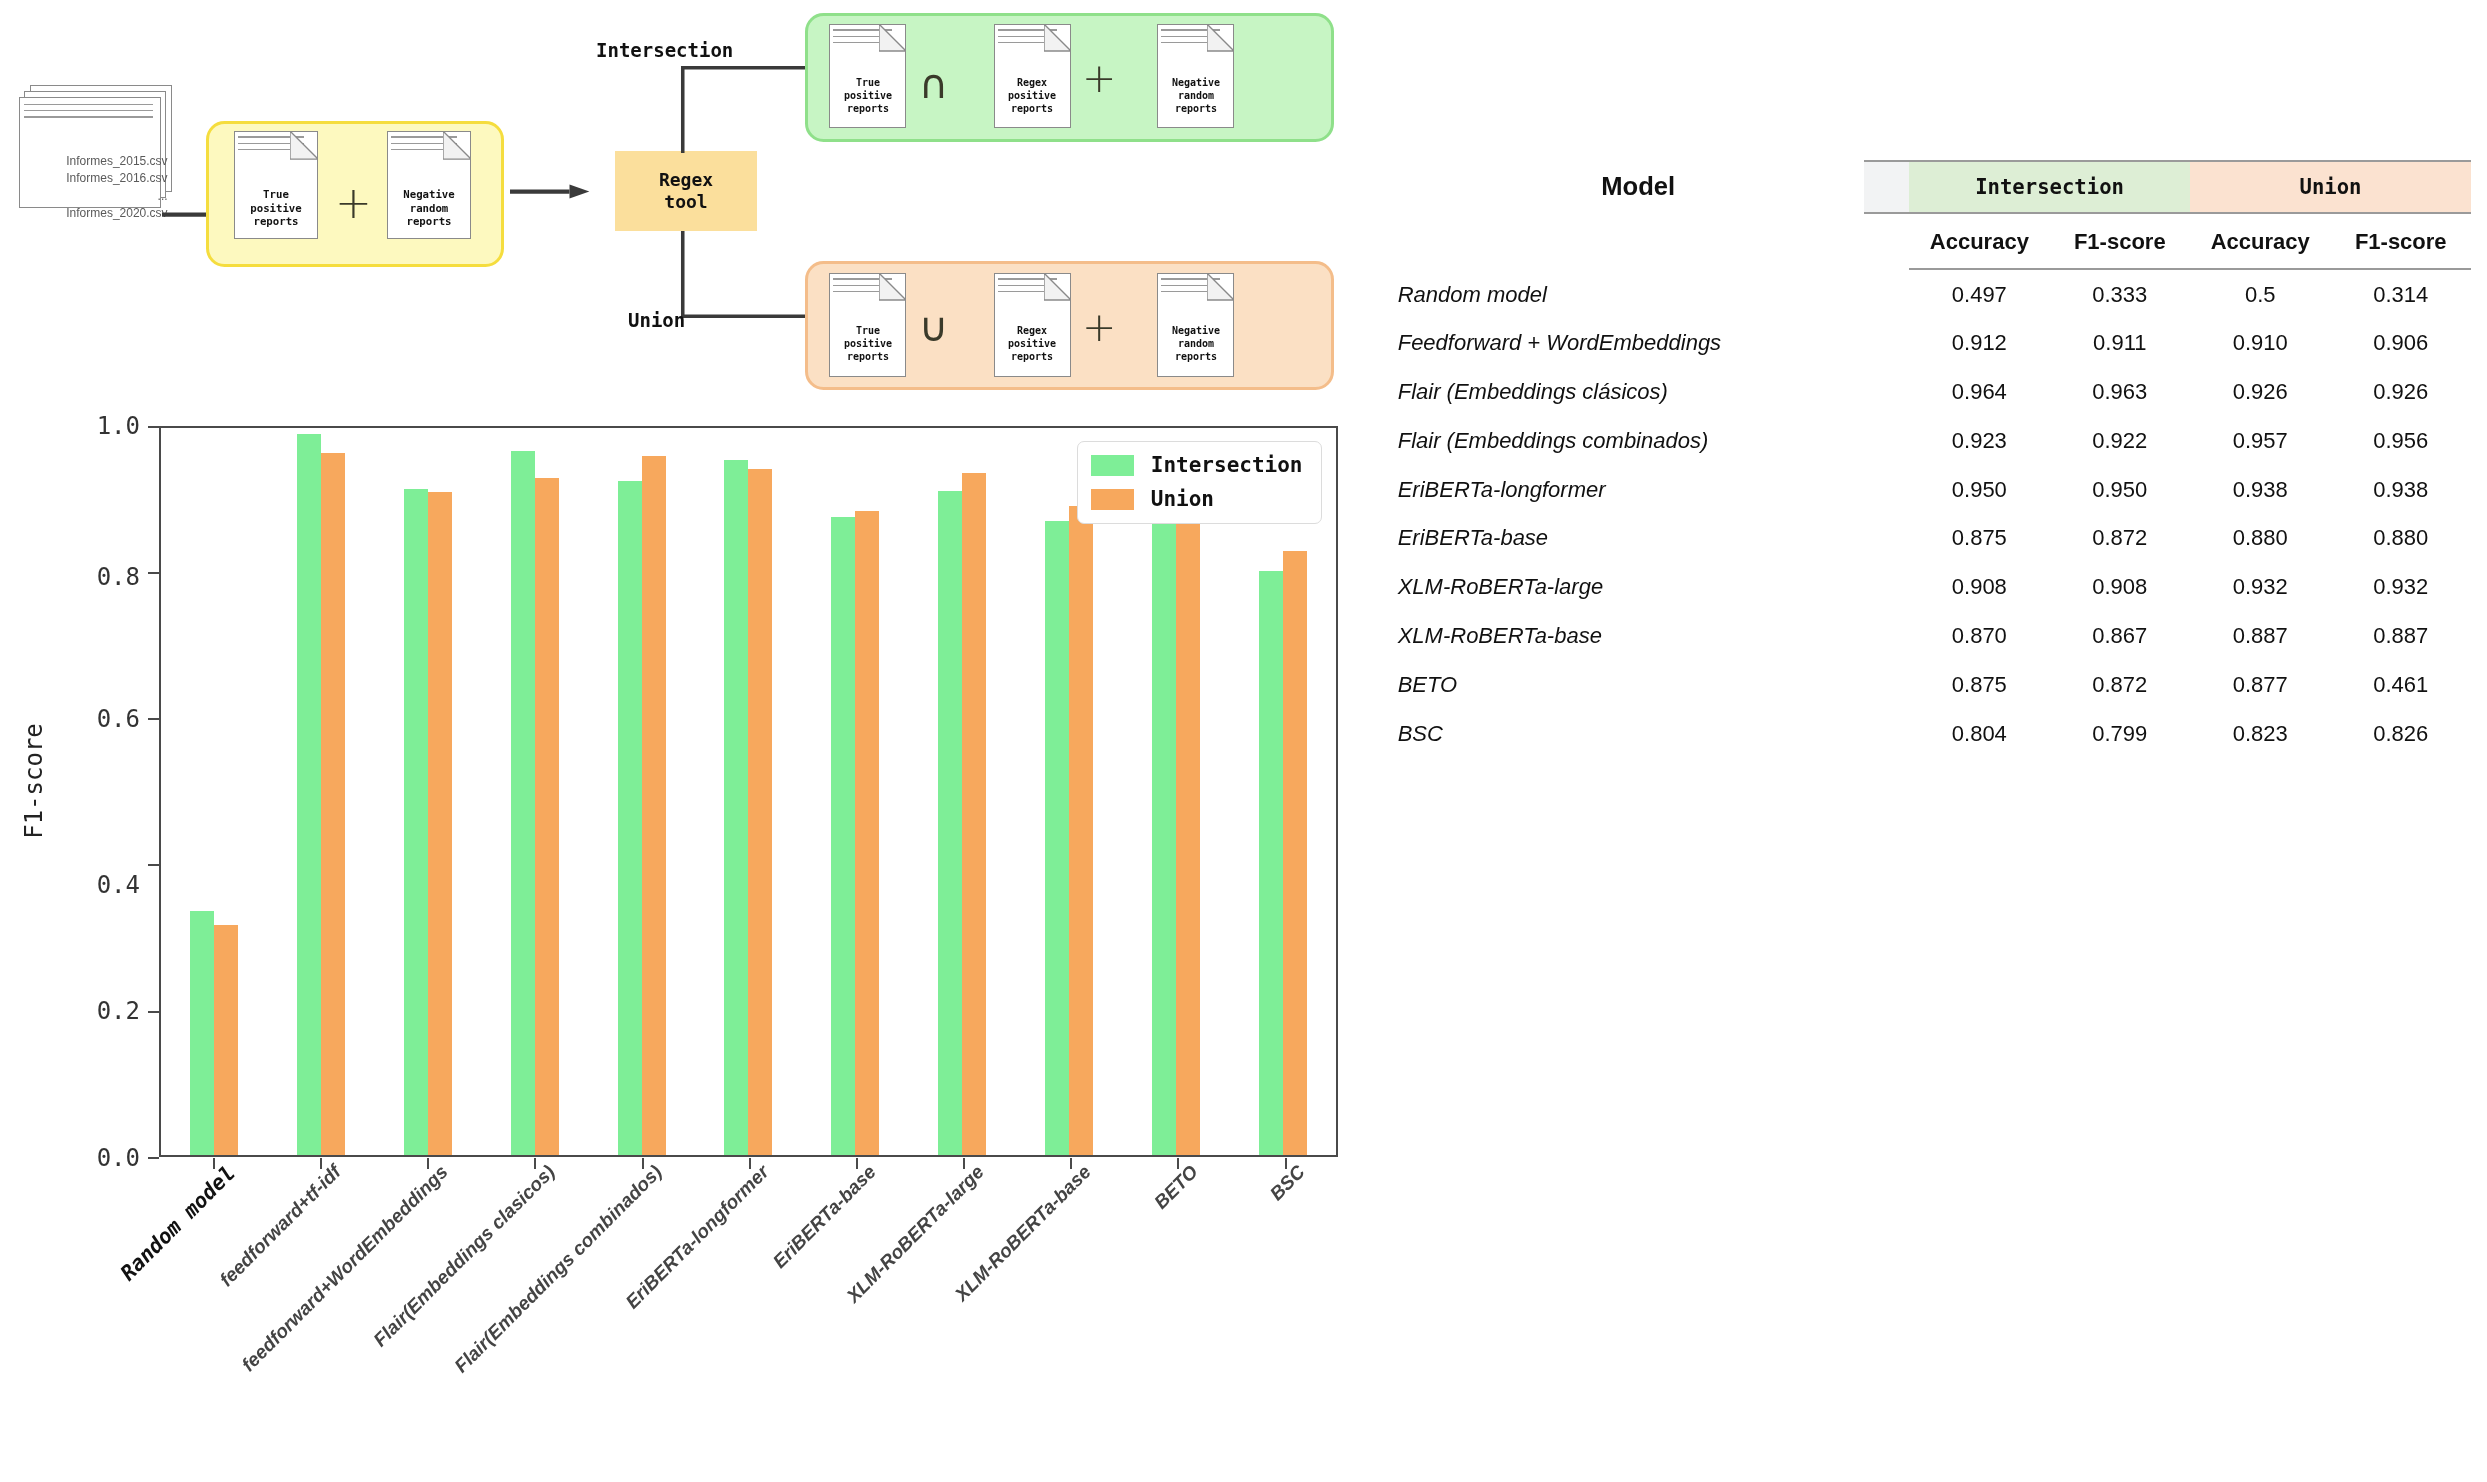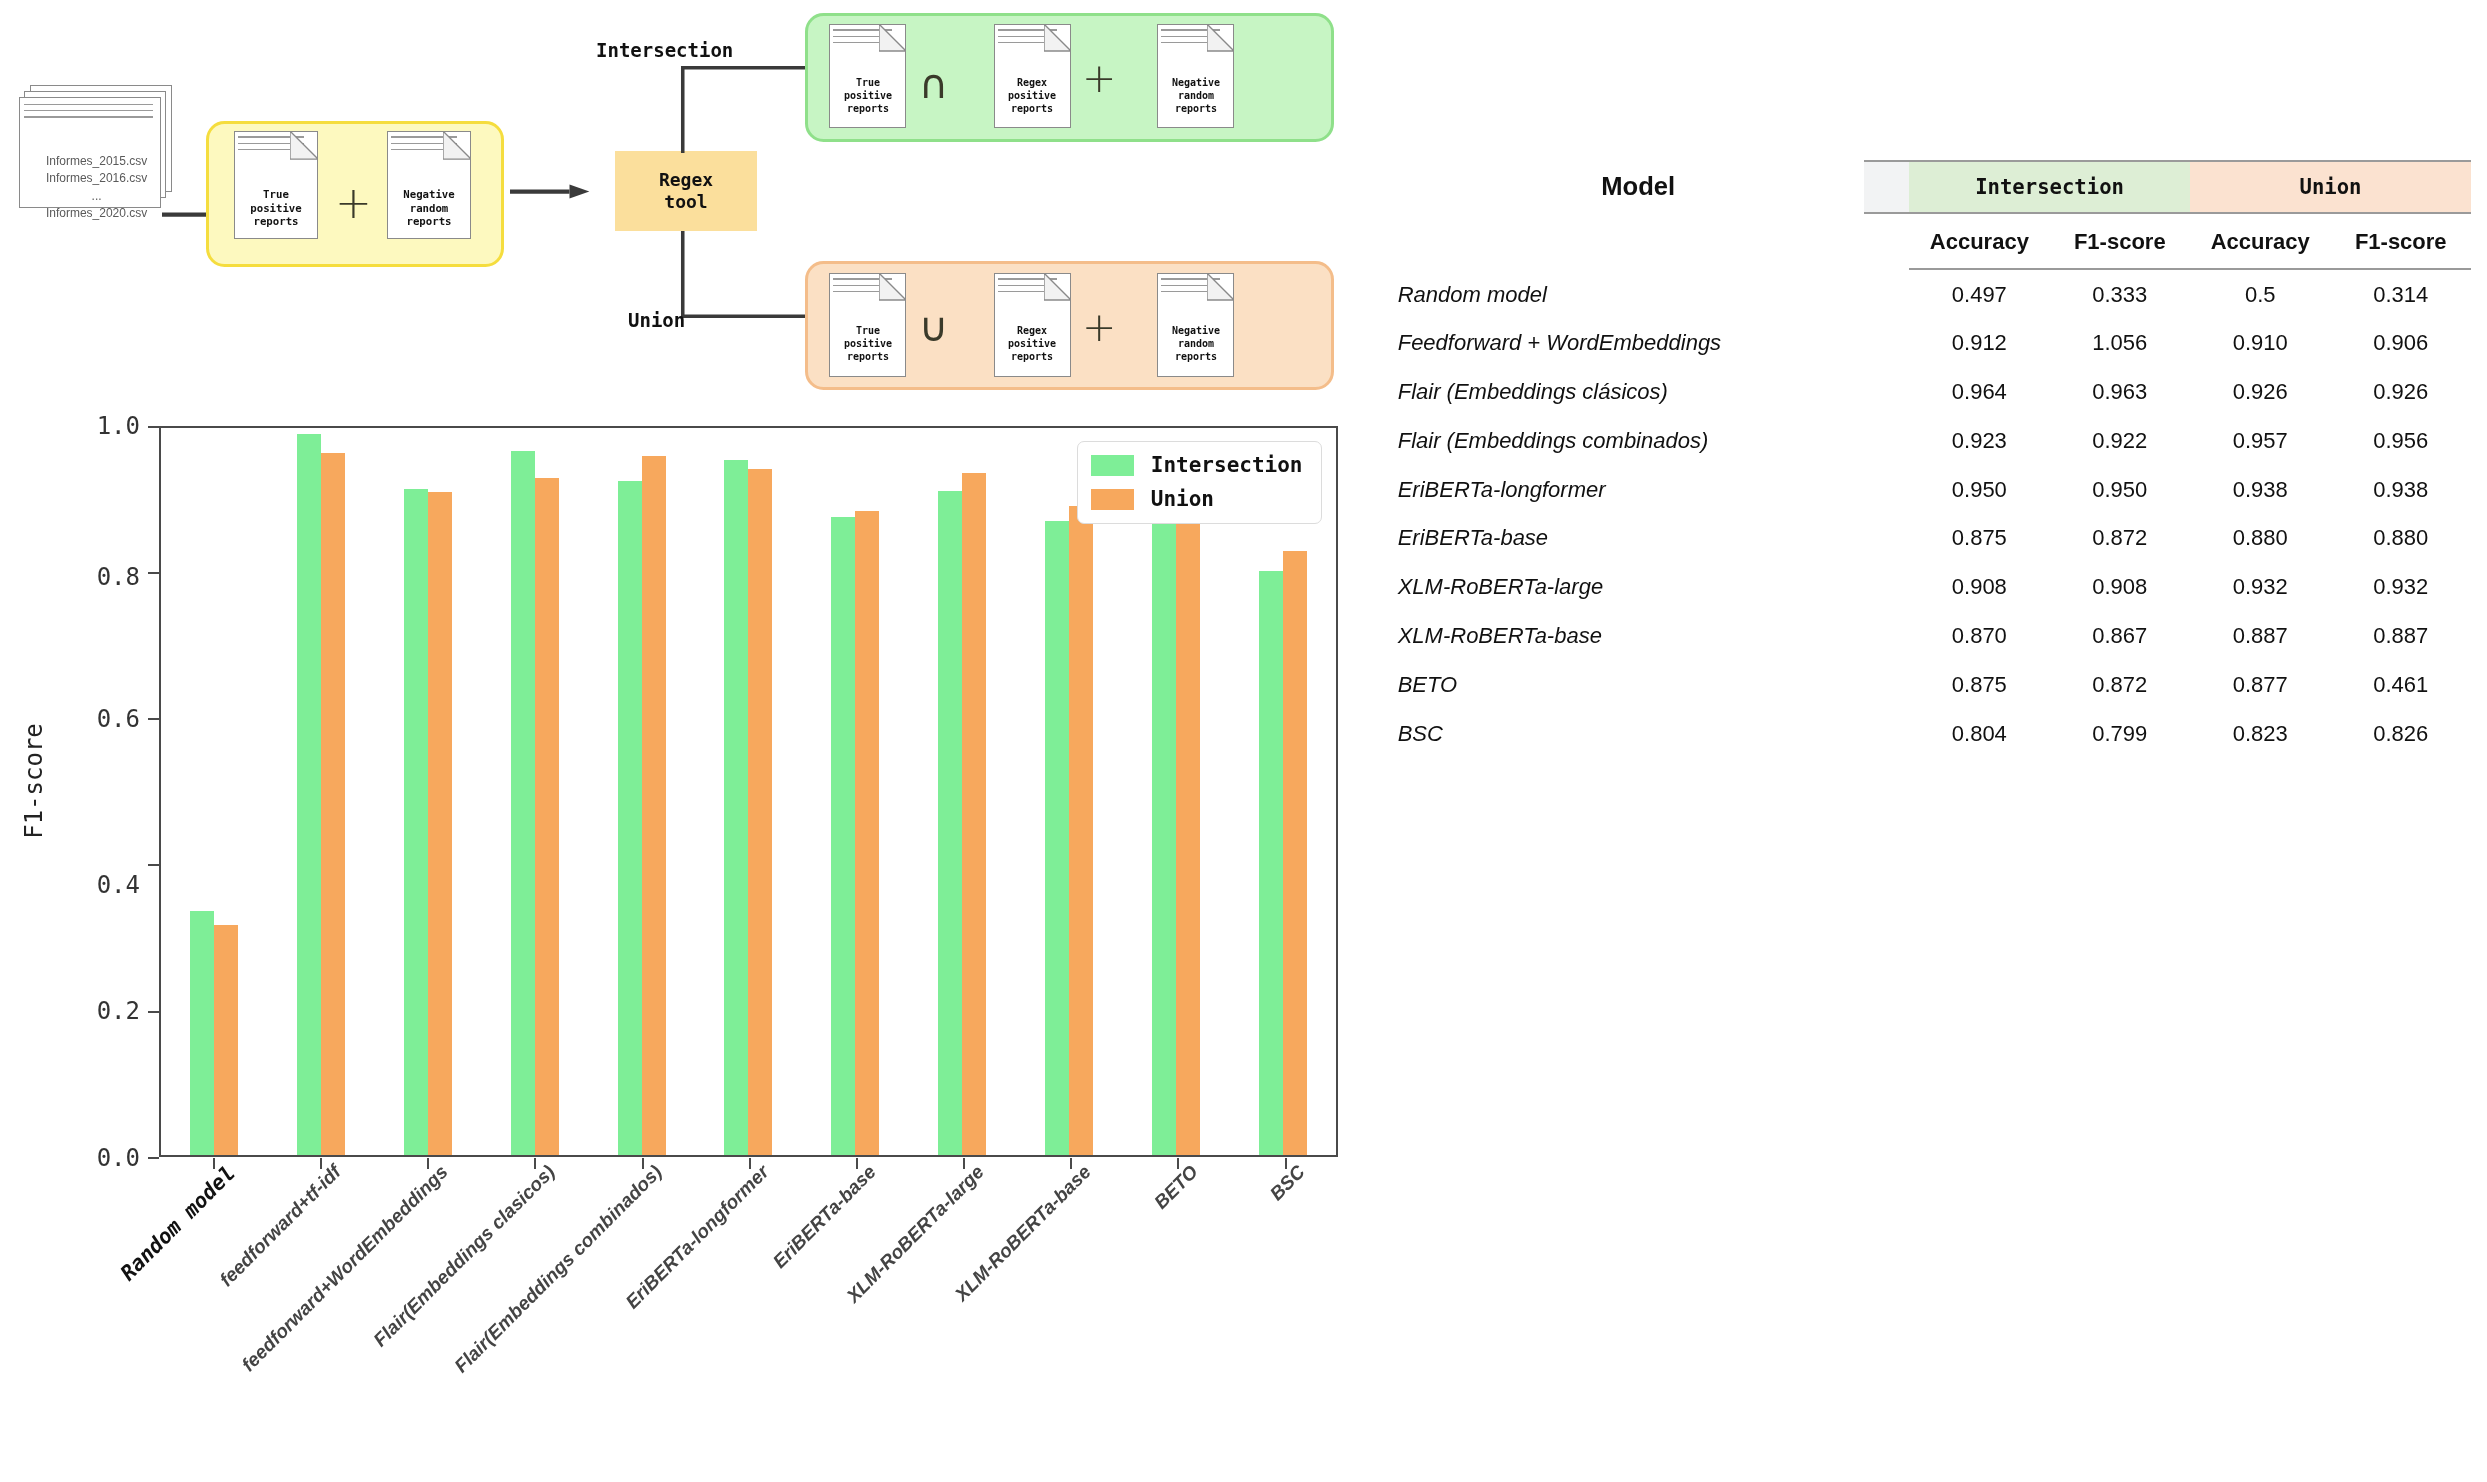--- a/index.html
+++ b/index.html
@@ -46,21 +46,21 @@
     font-weight:700; font-size:19px; color:#111;
   }
 
   .opglyph {
     position:absolute; font-family:"DejaVu Sans", sans-serif;
     color:#3a3a2a; line-height:1;
   }
 
   .csvbox {
     position:absolute; font-family:"Liberation Sans", sans-serif;
-    font-size:12px; color:#5a5a5a; line-height:1.45; text-align:center;
+    font-size:12px; color:#5a5a5a; line-height:1.45; text-align:right;
   }
 
   
   #chart { position:absolute; left:21px; top:405px; width:1321px; height:1065px; }
   .plot-frame {
     position:absolute; left:138px; top:21px; width:1179px; height:731px;
     border:2.1px solid #4a4a4a; background:#fff;
   }
   .bars { position:absolute; left:0; top:0; right:0; bottom:0; display:flex; }
   .bargroup { flex:1; position:relative; display:flex; align-items:flex-end; justify-content:center; gap:0px; }
@@ -473,21 +473,21 @@
           <td></td>
           <td>0.497</td>
           <td>0.333</td>
           <td>0.5</td>
           <td>0.314</td>
         </tr>
         <tr>
           <td class="model">Feedforward + WordEmbeddings</td>
           <td></td>
           <td>0.912</td>
-          <td>1.056</td>
+          <td>0.911</td>
           <td>0.910</td>
           <td>0.906</td>
         </tr>
         <tr>
           <td class="model">Flair (Embeddings clásicos)</td>
           <td></td>
           <td>0.964</td>
           <td>0.963</td>
           <td>0.926</td>
           <td>0.926</td>

